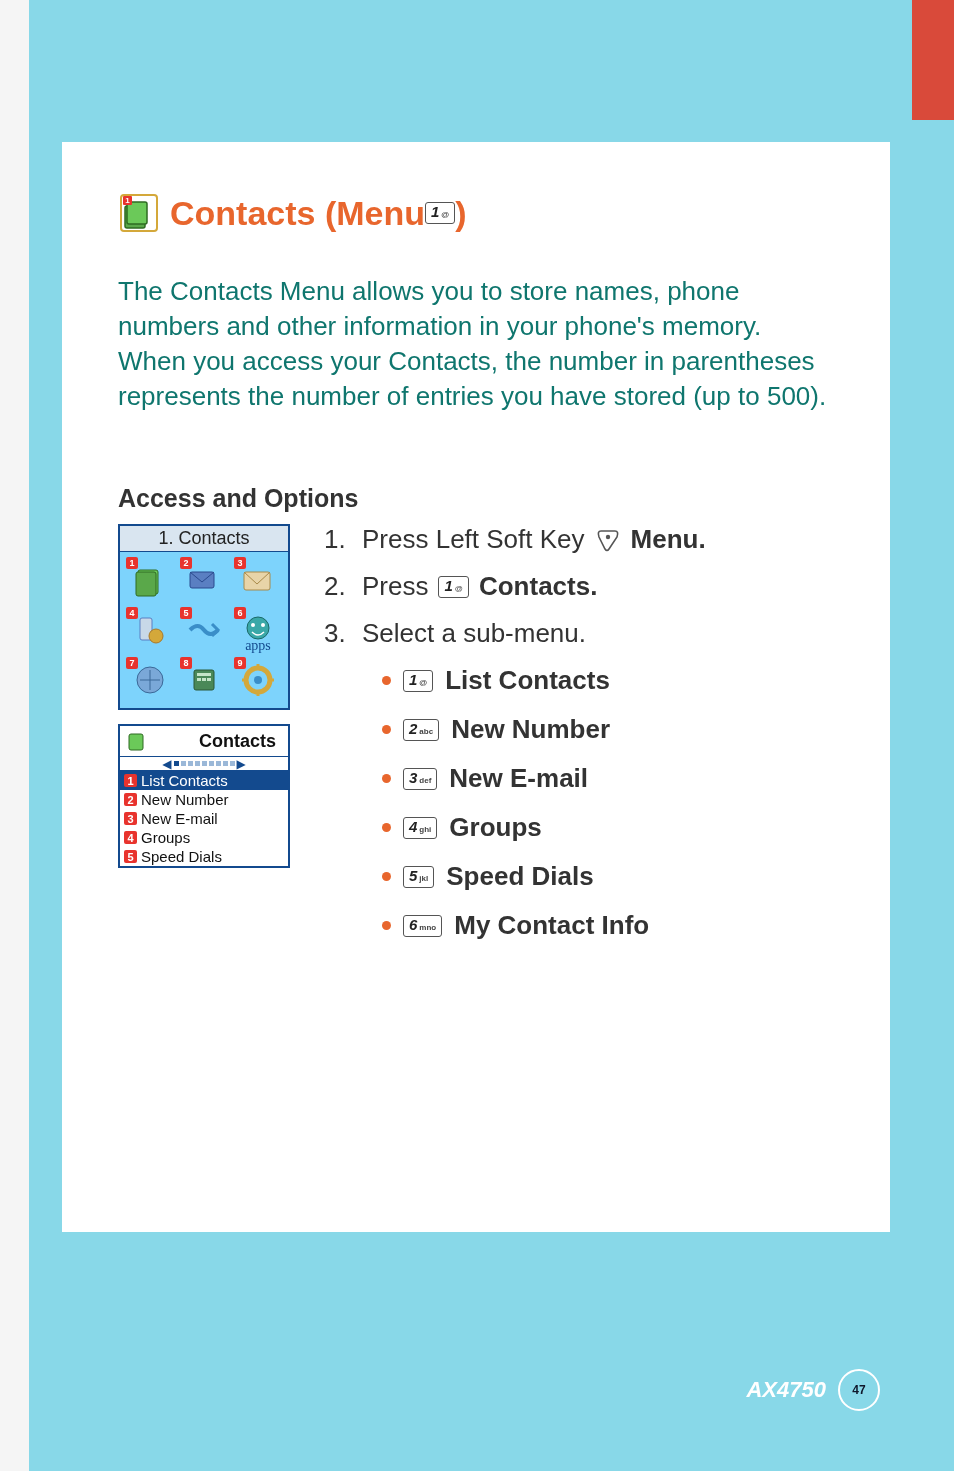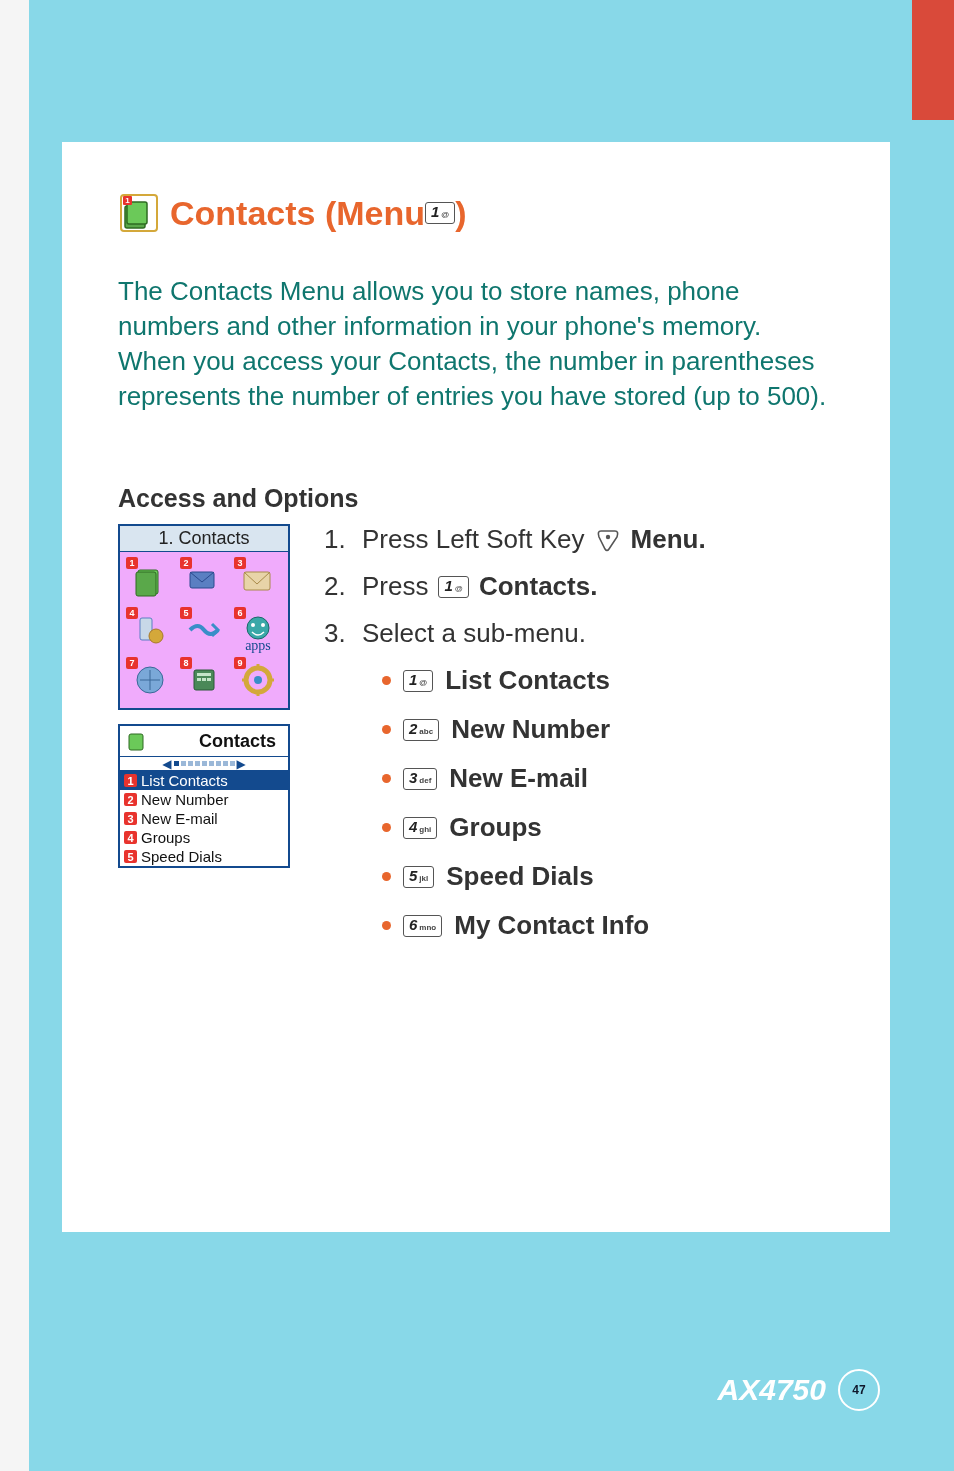--- a/index.html
+++ b/index.html
@@ -63,21 +63,21 @@
     align-items: flex-start;
   }
   .screens {
     display: flex;
     flex-direction: column;
     gap: 14px;
     width: 172px;
   }
   .screen1 {
     border: 2px solid #134a8e;
-    background: #f0abfc;
+    background: #7dd3fc;
     width: 172px;
   }
   .screen1-title {
     background: #d9e5f0;
     font-family: "Comic Sans MS", cursive, sans-serif;
     font-size: 18px;
     text-align: center;
     padding: 2px 0;
     border-bottom: 1px solid #134a8e;
     color: #222;
@@ -246,21 +246,21 @@
     bottom: 60px;
     right: 74px;
     display: flex;
     align-items: center;
     gap: 12px;
   }
   .model {
     color: #fff;
     font-style: italic;
     font-weight: bold;
-    font-size: 30px;
+    font-size: 22px;
   }
   .pagenum-circle {
     width: 42px;
     height: 42px;
     border: 2.5px solid #fff;
     border-radius: 50%;
     display: flex;
     align-items: center;
     justify-content: center;
     color: #0f172a;

